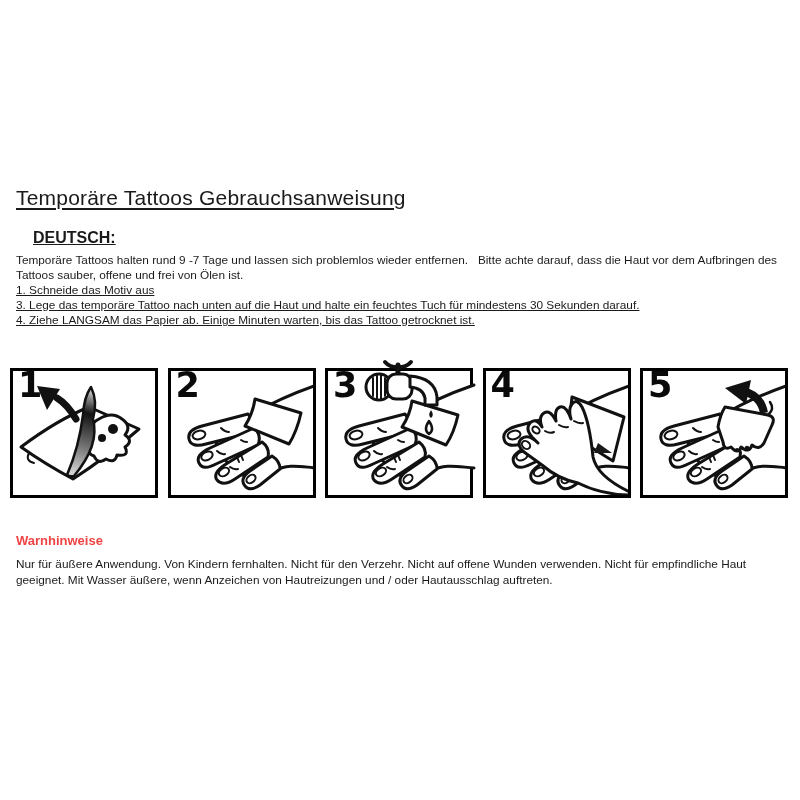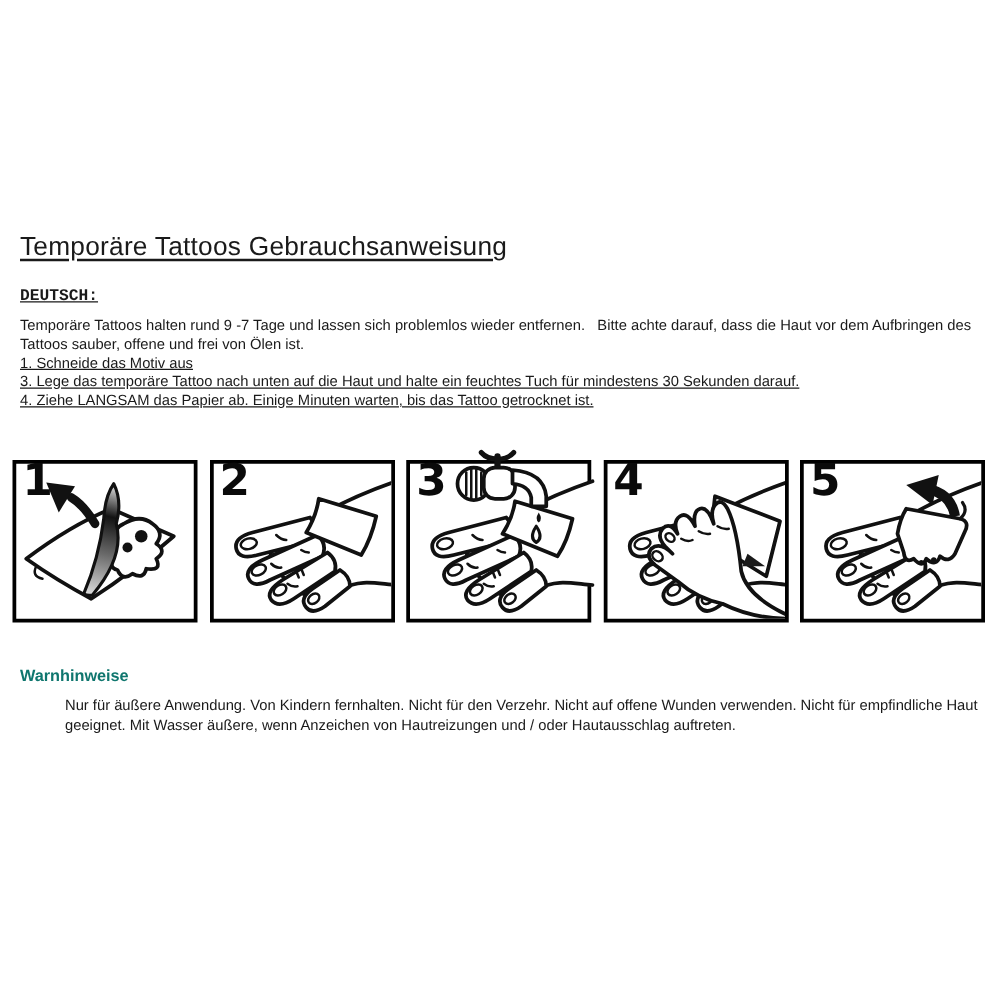--- a/index.html
+++ b/index.html
@@ -5,39 +5,39 @@
   html,body{margin:0;padding:0;background:#fff;}
   .page{
     position:relative;width:800px;height:596px;background:#ffffff;
     font-family:"Liberation Sans",sans-serif;color:#1a1a1a;overflow:hidden;
   }
   .title{
     position:absolute;left:16px;top:186px;font-size:21px;letter-spacing:.2px;
     text-decoration:underline;text-underline-offset:3px;white-space:pre;
   }
   .lang{
-    position:absolute;left:16px;top:229px;font-size:13px;font-weight:bold;
-    text-decoration:underline;white-space:pre;font-family:Liberation Mono, monospace;
+    position:absolute;left:33px;top:229px;font-size:16px;font-weight:bold;
+    text-decoration:underline;white-space:pre;
   }
   .intro{position:absolute;left:16px;top:253px;font-size:11.8px;line-height:15px;}
   .steps{position:absolute;left:16px;top:283px;font-size:11.8px;line-height:15px;text-decoration:underline;}
   .intro div,.steps div{white-space:pre;}
   .figures{position:absolute;left:10px;top:368px;display:flex;gap:9.5px;}
   .figure{
     position:relative;width:142px;height:124px;border:3px solid #000;background:#fff;
   }
   .fig-num{
     position:absolute;top:-3px;left:5px;font-size:35px;line-height:1;
     font-weight:bold;font-family:"DejaVu Sans",sans-serif;color:#0a0a0a;z-index:2;
   }
   .illus{position:absolute;left:0;top:0;width:142px;height:124px;overflow:hidden;}
   .illus.spill{overflow:visible;}
   .warn-head{position:absolute;left:16px;top:533px;font-size:13px;font-weight:bold;white-space:pre;}
   .warn-text{position:absolute;left:16px;top:556px;font-size:11.8px;line-height:16px;}
-  .warn-text div{white-space:pre;margin-left:36px;}
+  .warn-text div{white-space:pre;}
   .email{position:absolute;right:16px;top:595px;font-size:12px;white-space:pre;margin-left:39px;}
 </style>
 </head>
 <body>
 
 <svg width="0" height="0" style="position:absolute" aria-hidden="true">
   <defs>
     <linearGradient id="filmGrad" gradientUnits="userSpaceOnUse" x1="78" y1="14" x2="56" y2="106">
       <stop offset="0" stop-color="#fdfdfd"></stop>
       <stop offset="0.12" stop-color="#9a9a9a"></stop>
@@ -148,21 +148,21 @@
         <circle cx="104" cy="77" r="2.2" fill="#111"></circle>
         <circle cx="94" cy="79" r="2" fill="#111"></circle>
         <path d="M 121 42 Q 118 24 99 20" fill="none" stroke="#111" stroke-width="8"></path>
         <path d="M 108 9 L 82 17 L 103 33 Z" fill="#111"></path>
       </svg>
       <span class="fig-num">5</span>
     </div>
 
   </div>
 
-  <div class="warn-head" style="color: #0f766e;">Warnhinweise</div>
+  <div class="warn-head" style="color: #ef4444;">Warnhinweise</div>
   <div class="warn-text">
     <div>Nur für äußere Anwendung. Von Kindern fernhalten. Nicht für den Verzehr. Nicht auf offene Wunden verwenden. Nicht für empfindliche Haut</div>
     <div>geeignet. Mit Wasser äußere, wenn Anzeichen von Hautreizungen und / oder Hautausschlag auftreten.</div>
   </div>
 
   <div class="email">Beyond.pmask@gmail.com</div>
 
 </div>
 
 </body></html>

